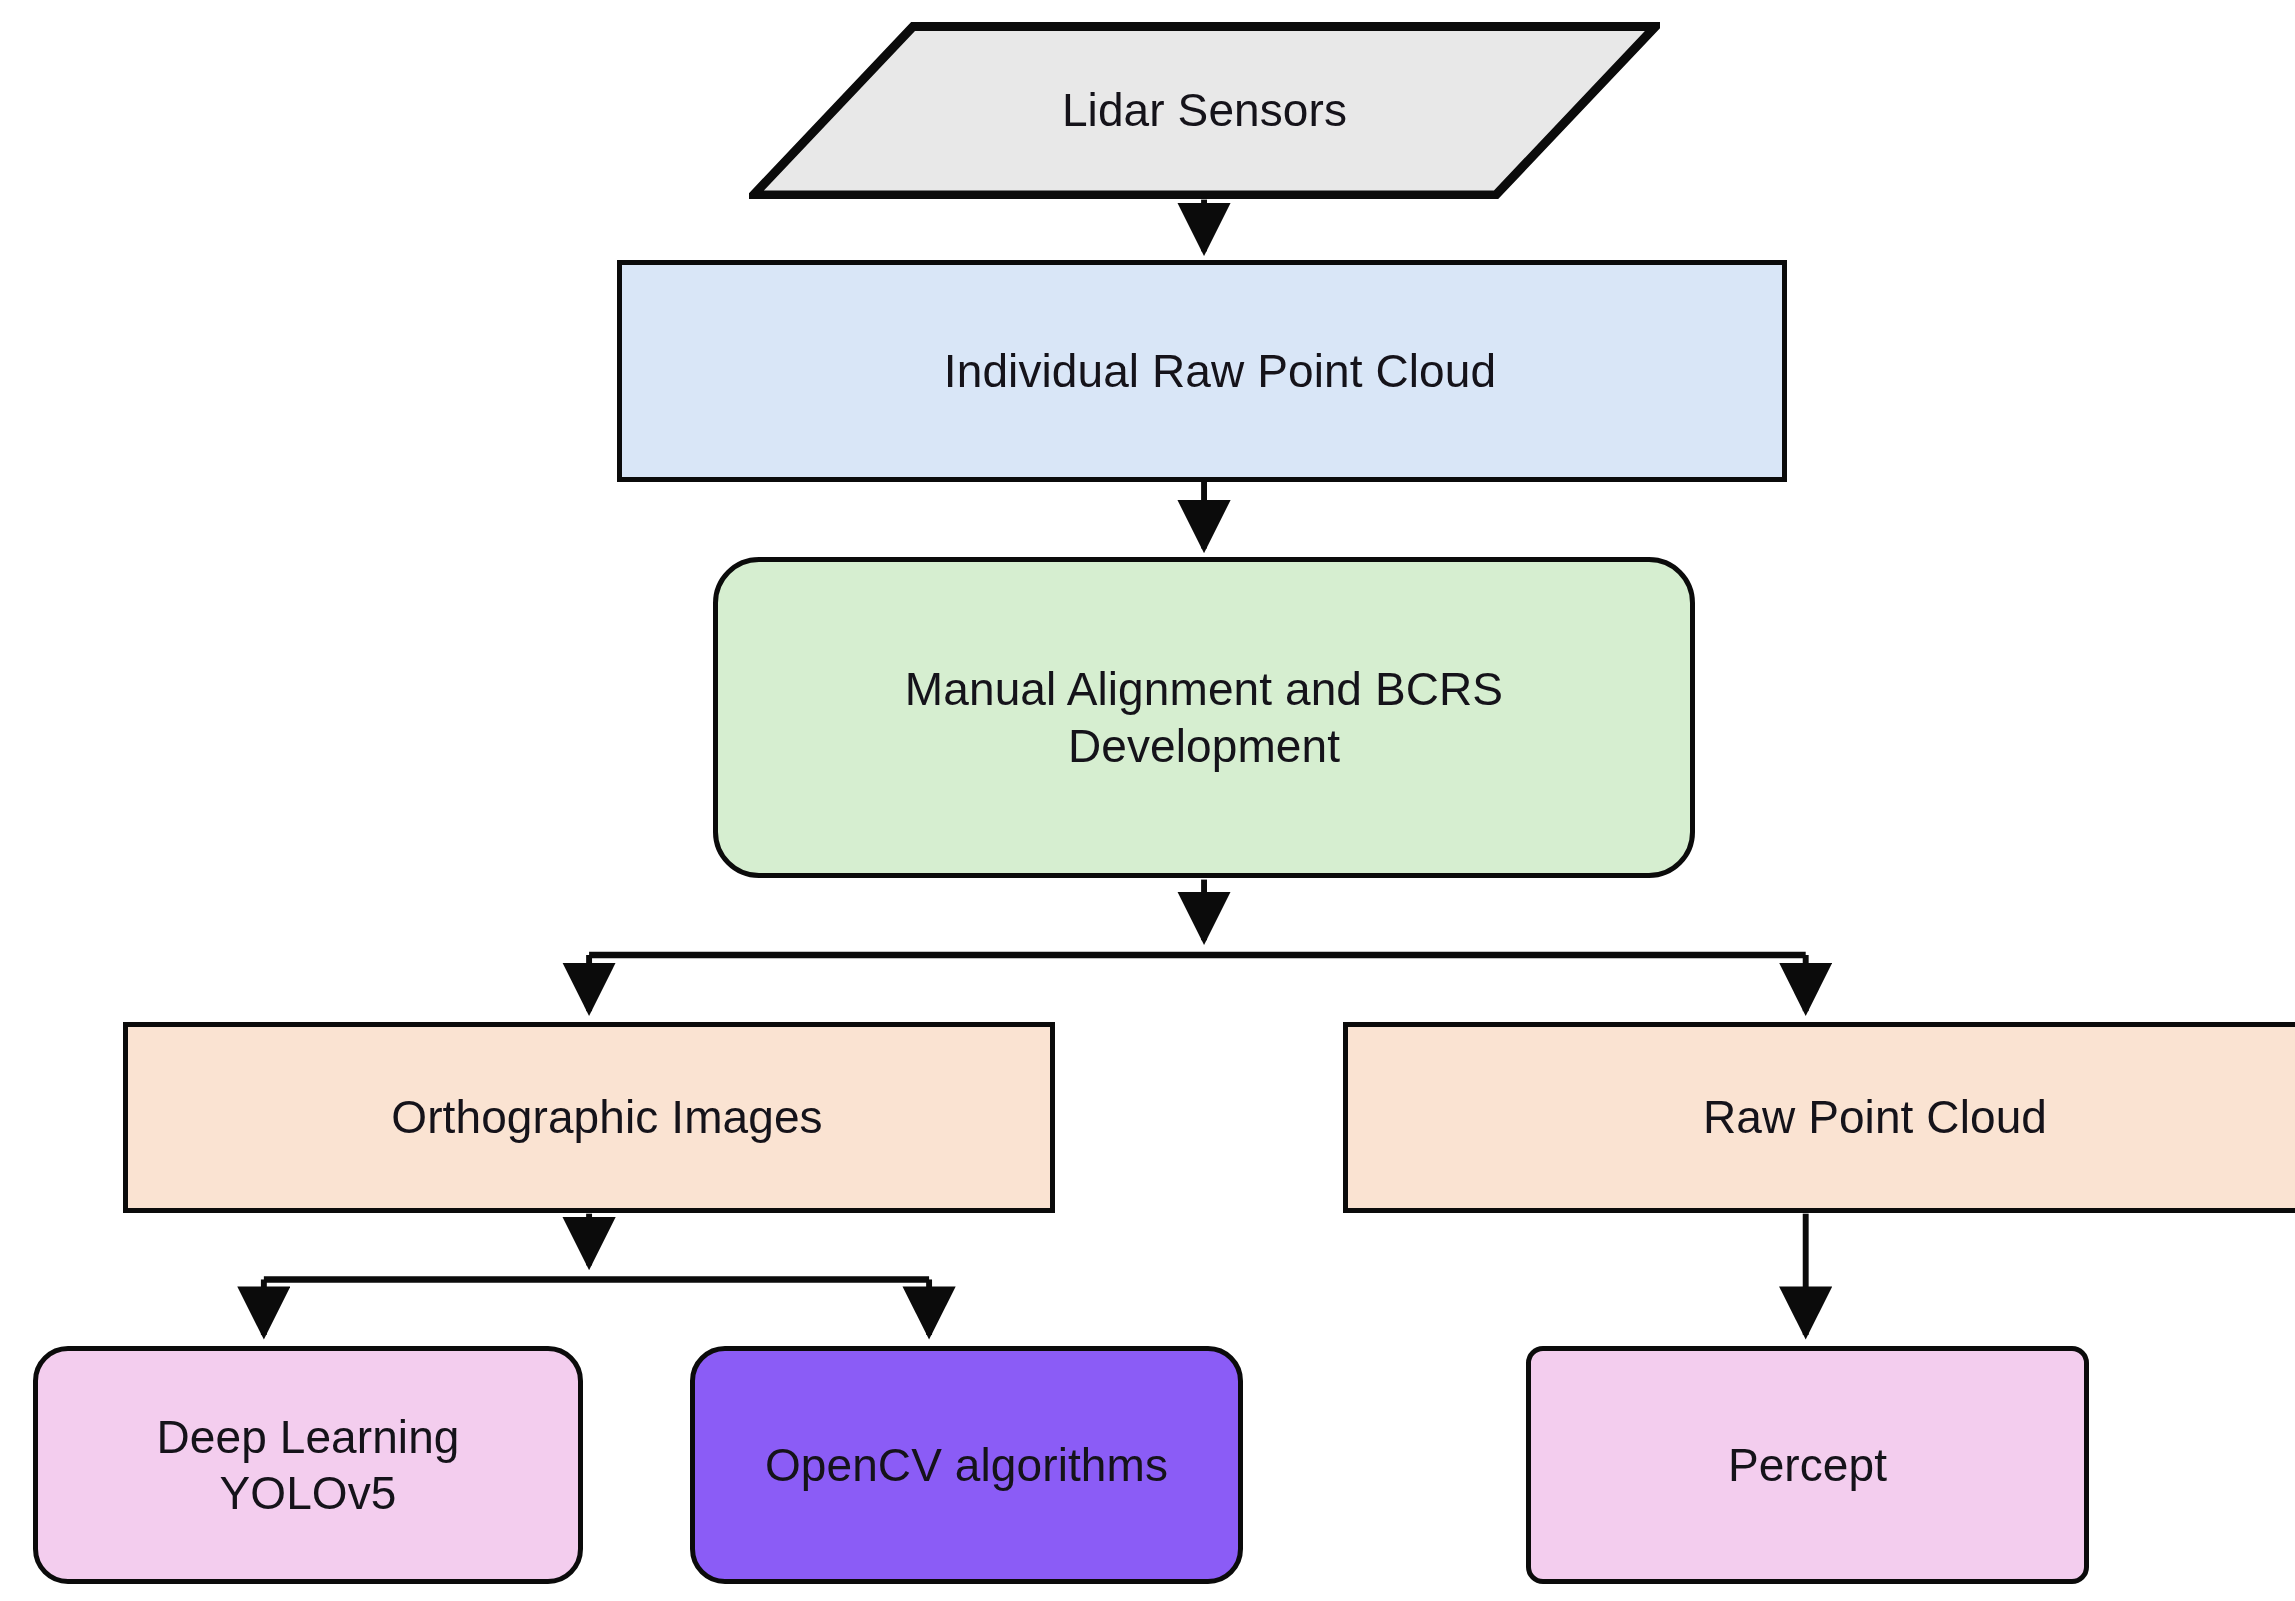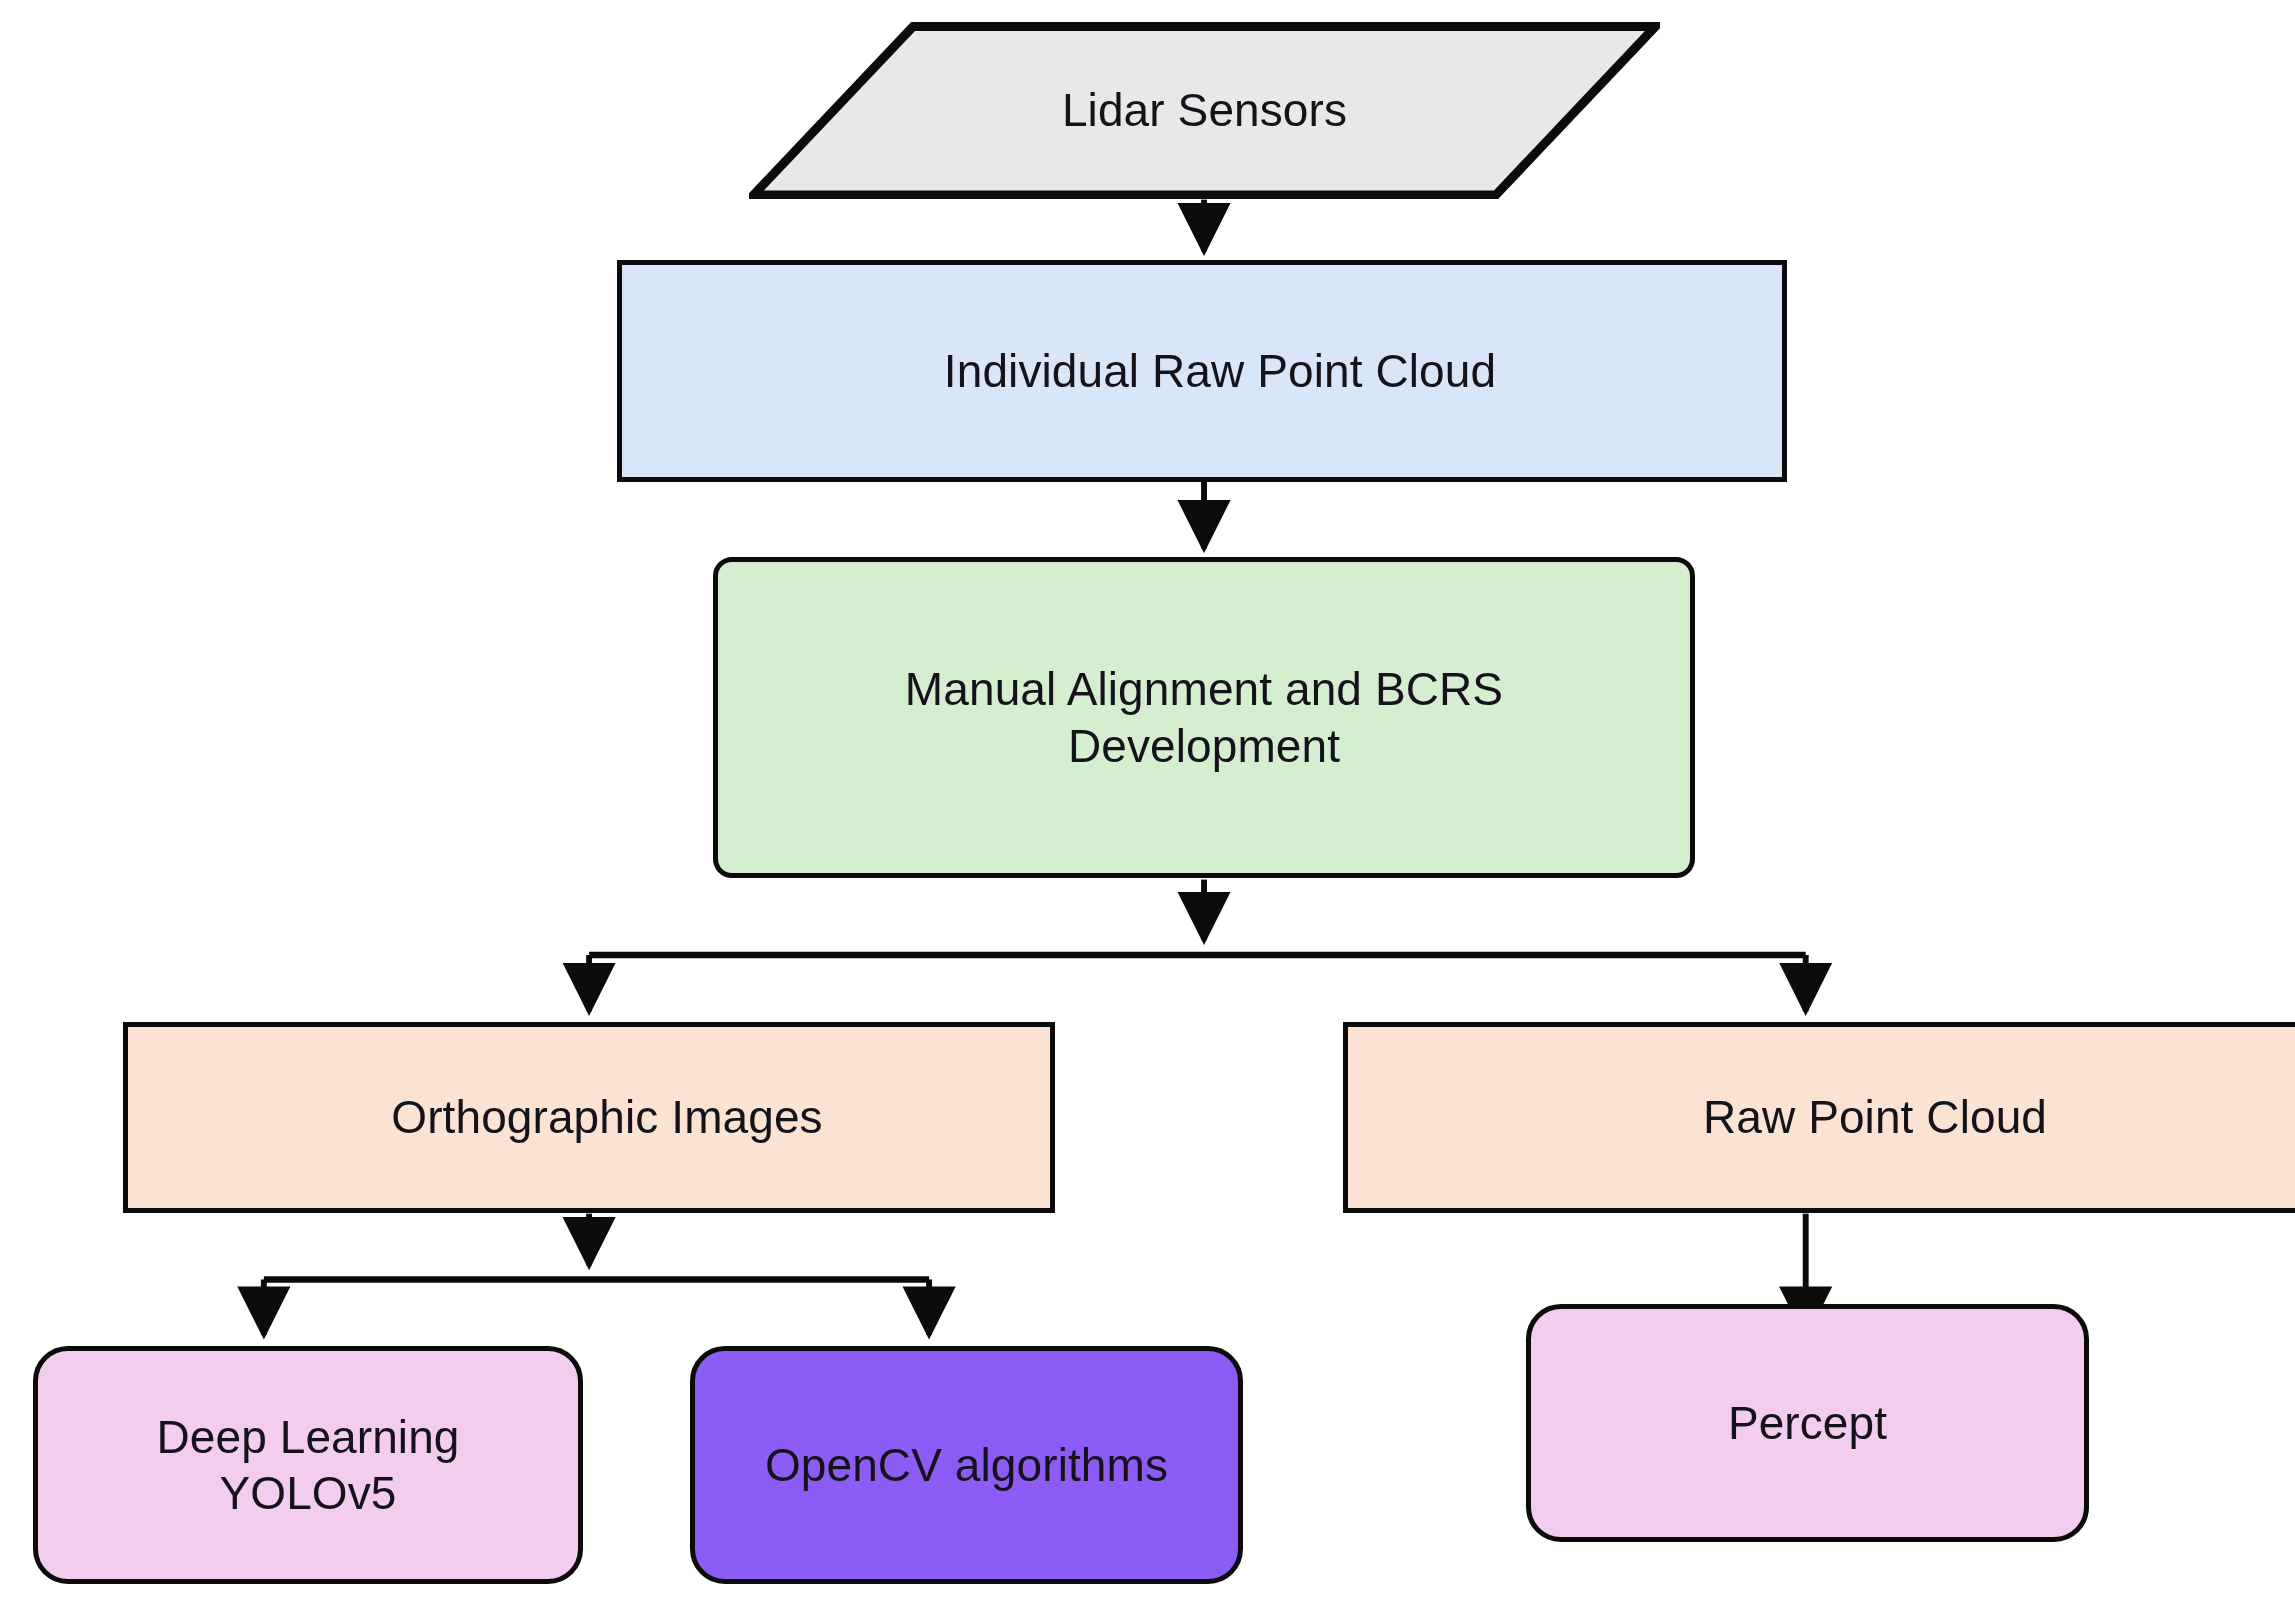--- a/index.html
+++ b/index.html
@@ -80,21 +80,20 @@
   }
   #node-individual-raw-point-cloud {
     left: 617px; top: 260px; width: 1170px; height: 222px;
     background: #d9e6f7;
     font-size: 46px;
   }
   #node-manual-alignment {
     left: 713px; top: 557px; width: 982px; height: 321px;
     background: #d6eed0;
     font-size: 46px;
-    border-radius: 19px;
   }
   #node-orthographic-images {
     left: 123px; top: 1022px; width: 932px; height: 191px;
     background: #fae3d2;
     font-size: 46px;
   }
   #node-raw-point-cloud {
     left: 1343px; top: 1022px; width: 1028px; height: 191px;
     background: #fae3d2;
     font-size: 46px;
@@ -104,23 +103,24 @@
     background: #f3cdee;
     font-size: 46px;
   }
   #node-opencv-algorithms {
     left: 690px; top: 1346px; width: 553px; height: 238px;
     background: #8b5cf6;
     font-size: 46px;
     align-items: center;
   }
   #node-percept {
-    left: 1526px; top: 1304px; width: 563px; height: 238px;
+    left: 1526px; top: 1346px; width: 563px; height: 238px;
     background: #f3cdee;
     font-size: 46px;
+    border-radius: 17px;
   }
 </style>
 </head>
 <body>
 
 <div id="canvas">
 
   <svg id="edges" viewBox="0 0 3105 2166" width="2295" height="1601" xmlns="http://www.w3.org/2000/svg">
     <defs>
       <marker id="arrowhead" markerWidth="9" markerHeight="9" refX="8.2" refY="4.5" orient="auto" markerUnits="strokeWidth">

